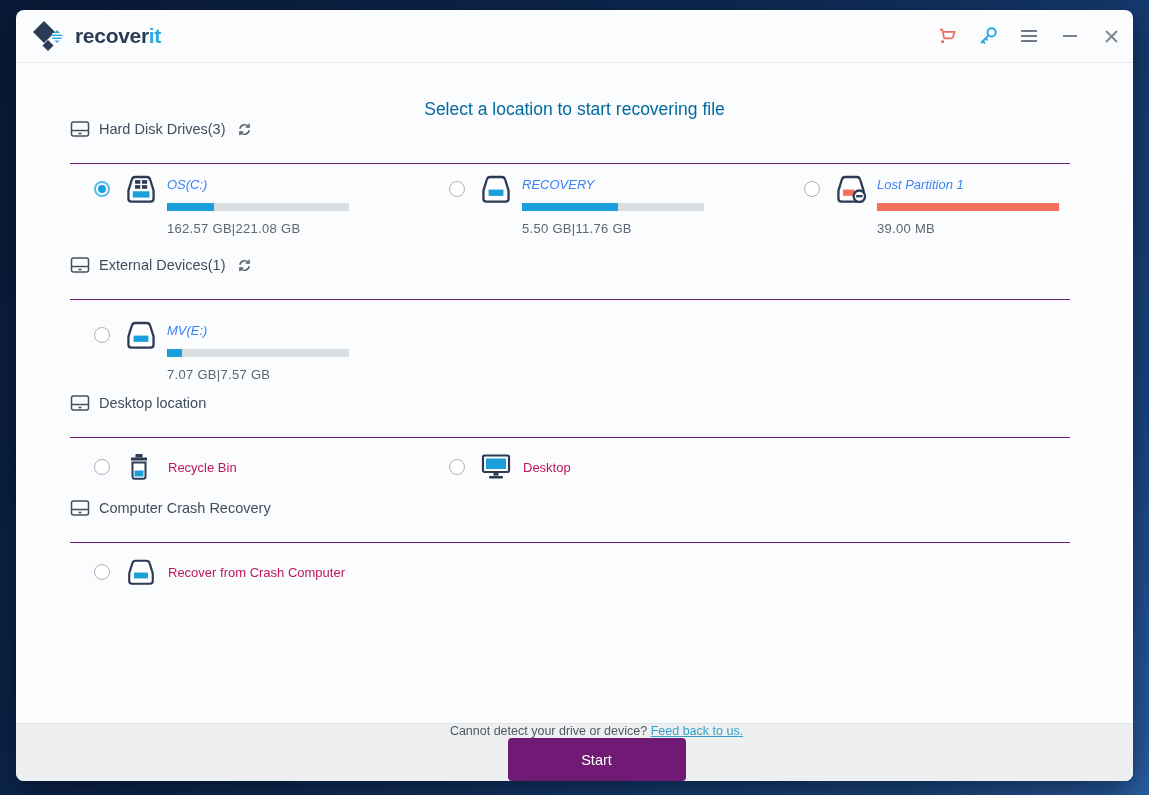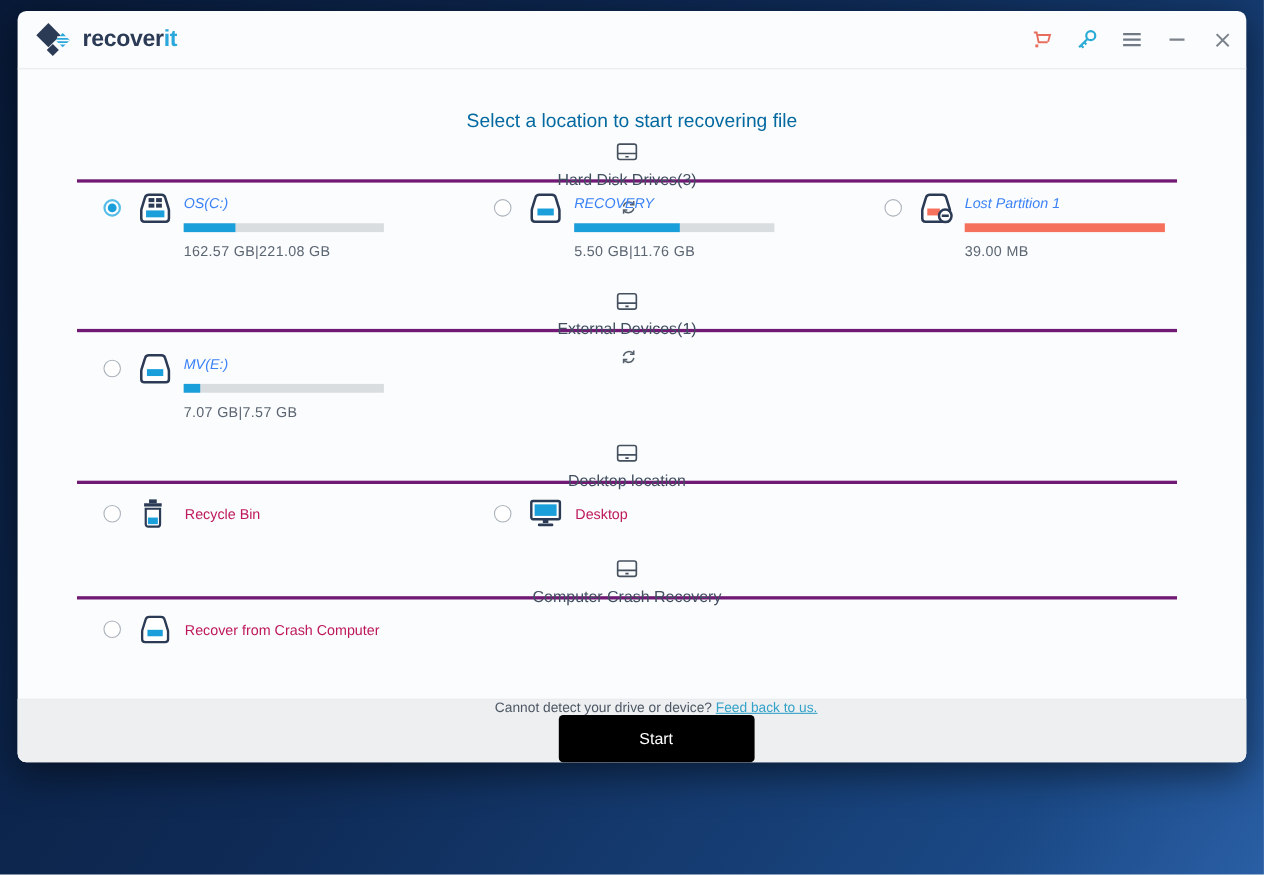--- a/index.html
+++ b/index.html
@@ -2,21 +2,21 @@
 <html><head>
 <meta charset="utf-8">
 <style>
   * { margin:0; padding:0; box-sizing:border-box; }
   html,body { width:1149px; height:795px; font-family:"Liberation Sans","DejaVu Sans",sans-serif; }
   .desktop {
     width:1149px; height:795px; position:relative; overflow:hidden;
     background:linear-gradient(125deg,#081a38 0%,#0e2a55 45%,#1a4884 85%,#2a5fa5 100%);
   }
   .window {
-    position:absolute; left:16px; top:10px; width:1117px; height:683px;
+    position:absolute; left:16px; top:10px; width:1117px; height:771px;
     background:#fbfcfd; border-radius:8px; box-shadow:0 10px 34px rgba(0,0,0,.5);
   }
   
   .titlebar {
     position:absolute; left:0; top:0; right:0; height:53px;
     display:flex; align-items:center; justify-content:space-between;
     padding:0 10px 0 16px; border-bottom:1px solid #e7eaec;
   }
   .logo { display:flex; align-items:center; gap:9px; }
   .logo-text { font-size:21px; font-weight:700; letter-spacing:-.3px; color:#2b3a55; }
@@ -24,21 +24,21 @@
   .tb-actions { display:flex; align-items:center; }
   .tb-icon { width:24px; height:24px; display:flex; align-items:center; justify-content:center; margin-left:17px; cursor:pointer; }
   
   .page-title {
     position:absolute; top:89px; left:0; right:0; text-align:center;
     font-size:17.5px; font-weight:400; color:#0369a1;
   }
   .sec {
     position:absolute; left:54px; right:63px; height:24px;
     display:flex; align-items:center; gap:9px;
-    border-bottom:3px solid #701a75; padding-bottom:34px;flex-direction:column;
+    border-bottom:1px solid #701a75; padding-bottom:34px;
   }
   .sec-label { font-size:14.5px; color:#414e60; }
   .refresh-btn { display:flex; align-items:center; cursor:pointer; margin-left:2px; }
   .sec1{top:119px} .sec2{top:255px} .sec3{top:393px} .sec4{top:498px}
   .row { position:absolute; left:78px; right:40px; display:grid; grid-template-columns:355px 355px 1fr; }
   .row-drives{top:160px} .row-mv{top:306px}
   .row-loc{top:439px; align-items:center;} .row-crash{top:544px}
   
   .drive-card { display:flex; align-items:flex-start; cursor:pointer; }
   .radio {
@@ -63,21 +63,21 @@
   .loc-label { margin-left:12px; font-size:13px; color:#be185d; }
   
   .footer {
     position:absolute; left:0; right:0; bottom:0; height:58px;
     background:#edeff1; border-top:1px solid #dfe3e6; border-radius:0 0 8px 8px;
     display:flex; align-items:center; justify-content:space-between; padding:0 15px 0 59px;flex-direction:column;
   }
   .foot-text { font-size:12.5px; color:#4e5864; }
   .foot-text a { color:#35a3c9; text-decoration:underline; cursor:pointer; }
   .start-btn {
-    width:178px; height:45px; background:#000000; color:#fff; border:none;
+    width:178px; height:45px; background:#701a75; color:#fff; border:none;
     border-radius:4px; font-size:14.5px; font-family:inherit; cursor:pointer;
   }
   svg { display:block; }
 </style>
 </head>
 <body>
 
 <div class="desktop">
 <div class="window">
 

